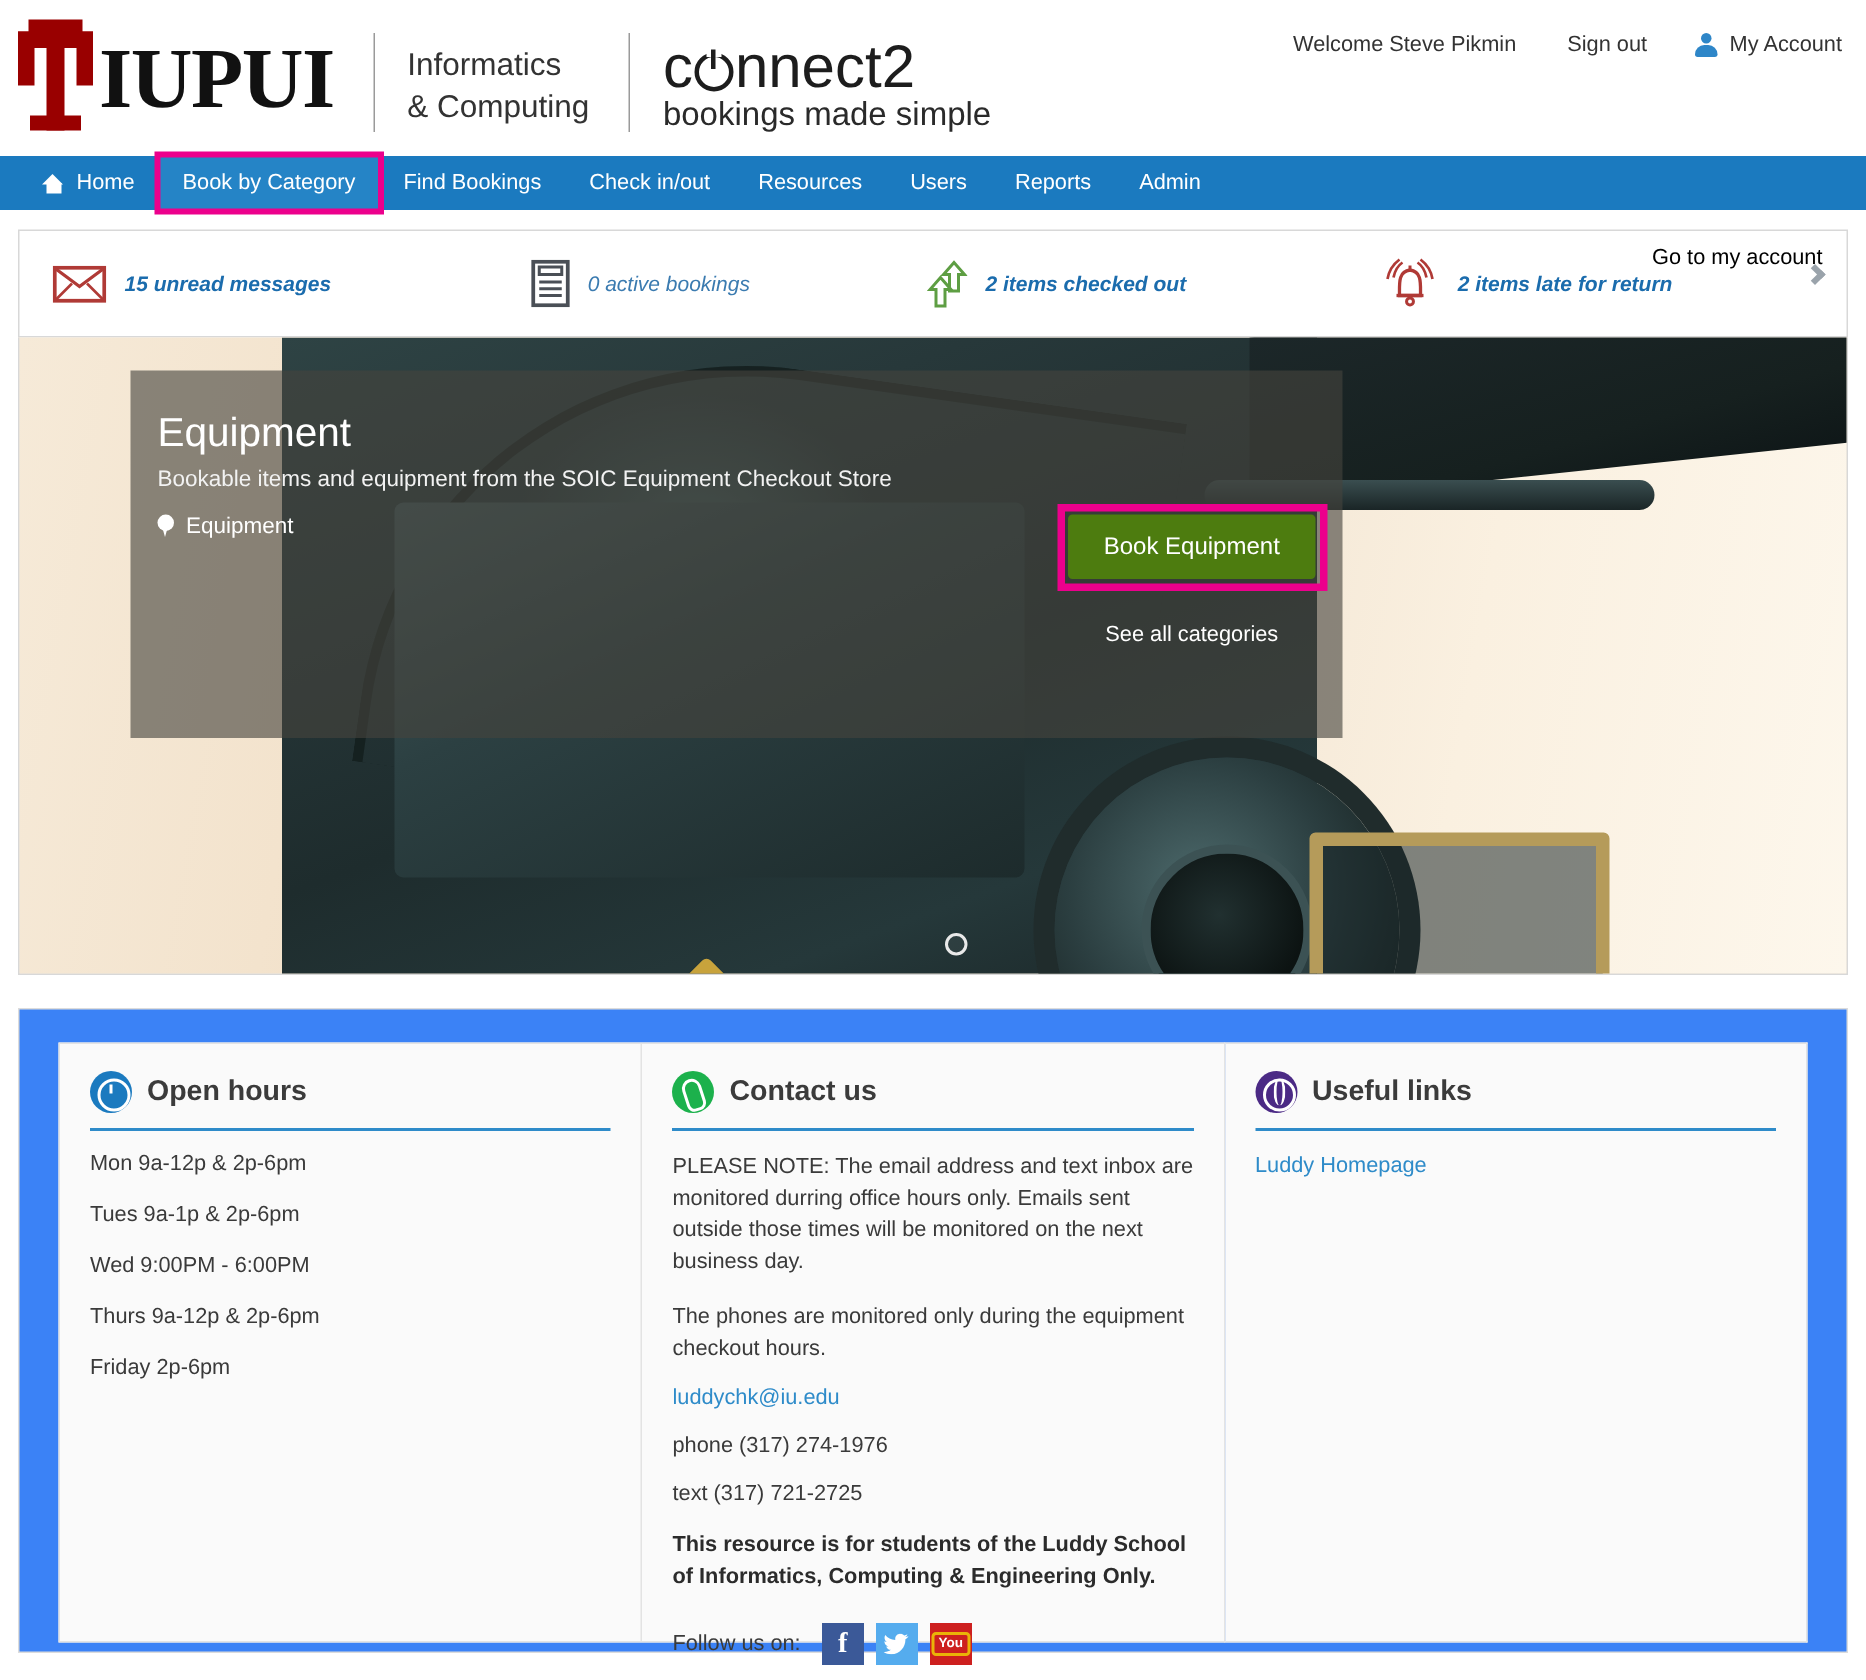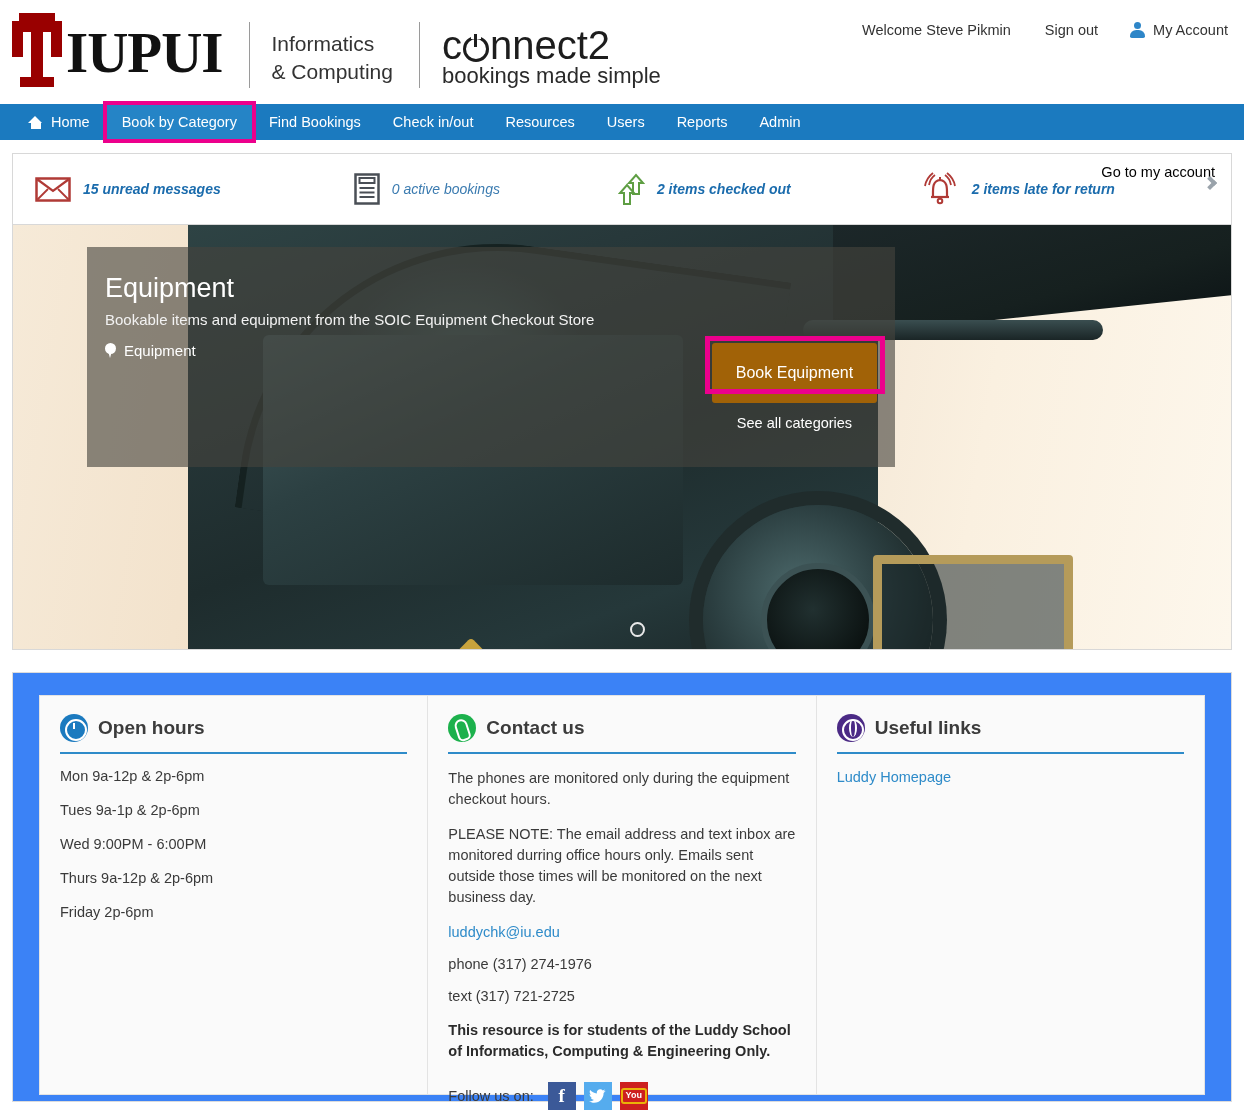--- a/index.html
+++ b/index.html
@@ -317,21 +317,21 @@
     position: absolute;
     left: 440px; top: 420px; width: 36px; height: 36px;
     background: #c8a33c;
     border-radius: 4px;
     transform: rotate(45deg);
   }
 
   .hero-overlay {
     position: absolute;
     left: 74px; top: 22px;
-    width: 808px; height: 220px;
+    width: 808px; height: 245px;
     background: rgba(70,68,62,0.62);
   }
   .hero-title {
     color: #ffffff;
     font-size: 27px;
     margin: 26px 0 0 18px;
     font-weight: normal;
   }
   .hero-sub {
     color: #f2f2f2;
@@ -361,22 +361,22 @@
     content: "";
     position: absolute; left: 3px; top: 8px;
     border-left: 2.5px solid transparent;
     border-right: 2.5px solid transparent;
     border-top: 7px solid #ffffff;
   }
 
   .book-btn {
     position: absolute;
     left: 699px; top: 118px;
-    width: 165px; height: 60px;
-    background: #a16207;
+    width: 165px; height: 43px;
+    background: #4d7c0f;
     color: #ffffff;
     font-size: 16px;
     display: flex; align-items: center; justify-content: center;
     border-radius: 3px;
     cursor: pointer;
   }
   .book-hl {
     position: absolute;
     left: 692px; top: 111px;
     width: 180px; height: 58px;
@@ -697,22 +697,22 @@
         <div class="hours-line">Thurs 9a-12p &amp; 2p-6pm</div>
         <div class="hours-line">Friday  2p-6pm</div>
       </div>
 
       <div class="card">
         <div class="card-head">
           <span class="circ-icon phone-ic"></span>
           <span class="card-title">Contact us</span>
         </div>
         <div class="card-rule"></div>
+        <p class="contact-p">PLEASE NOTE: The email address and text inbox are monitored durring office hours only. Emails sent outside those times will be monitored on the next business day.</p>
         <p class="contact-p tight">The phones are monitored only during the equipment checkout hours.</p>
-        <p class="contact-p">PLEASE NOTE: The email address and text inbox are monitored durring office hours only. Emails sent outside those times will be monitored on the next business day.</p>
         <p class="contact-small">
           <span class="link">luddychk@iu.edu</span>
         </p>
         <p class="contact-small">phone (317) 274-1976</p>
         <p class="contact-small">text (317) 721-2725</p>
         <p class="contact-bold">This resource is for students of the Luddy School of Informatics, Computing &amp; Engineering Only.</p>
         <div class="follow">
           <span>Follow us on:</span>
           <span class="soc fb">f</span>
           <span class="soc tw">

